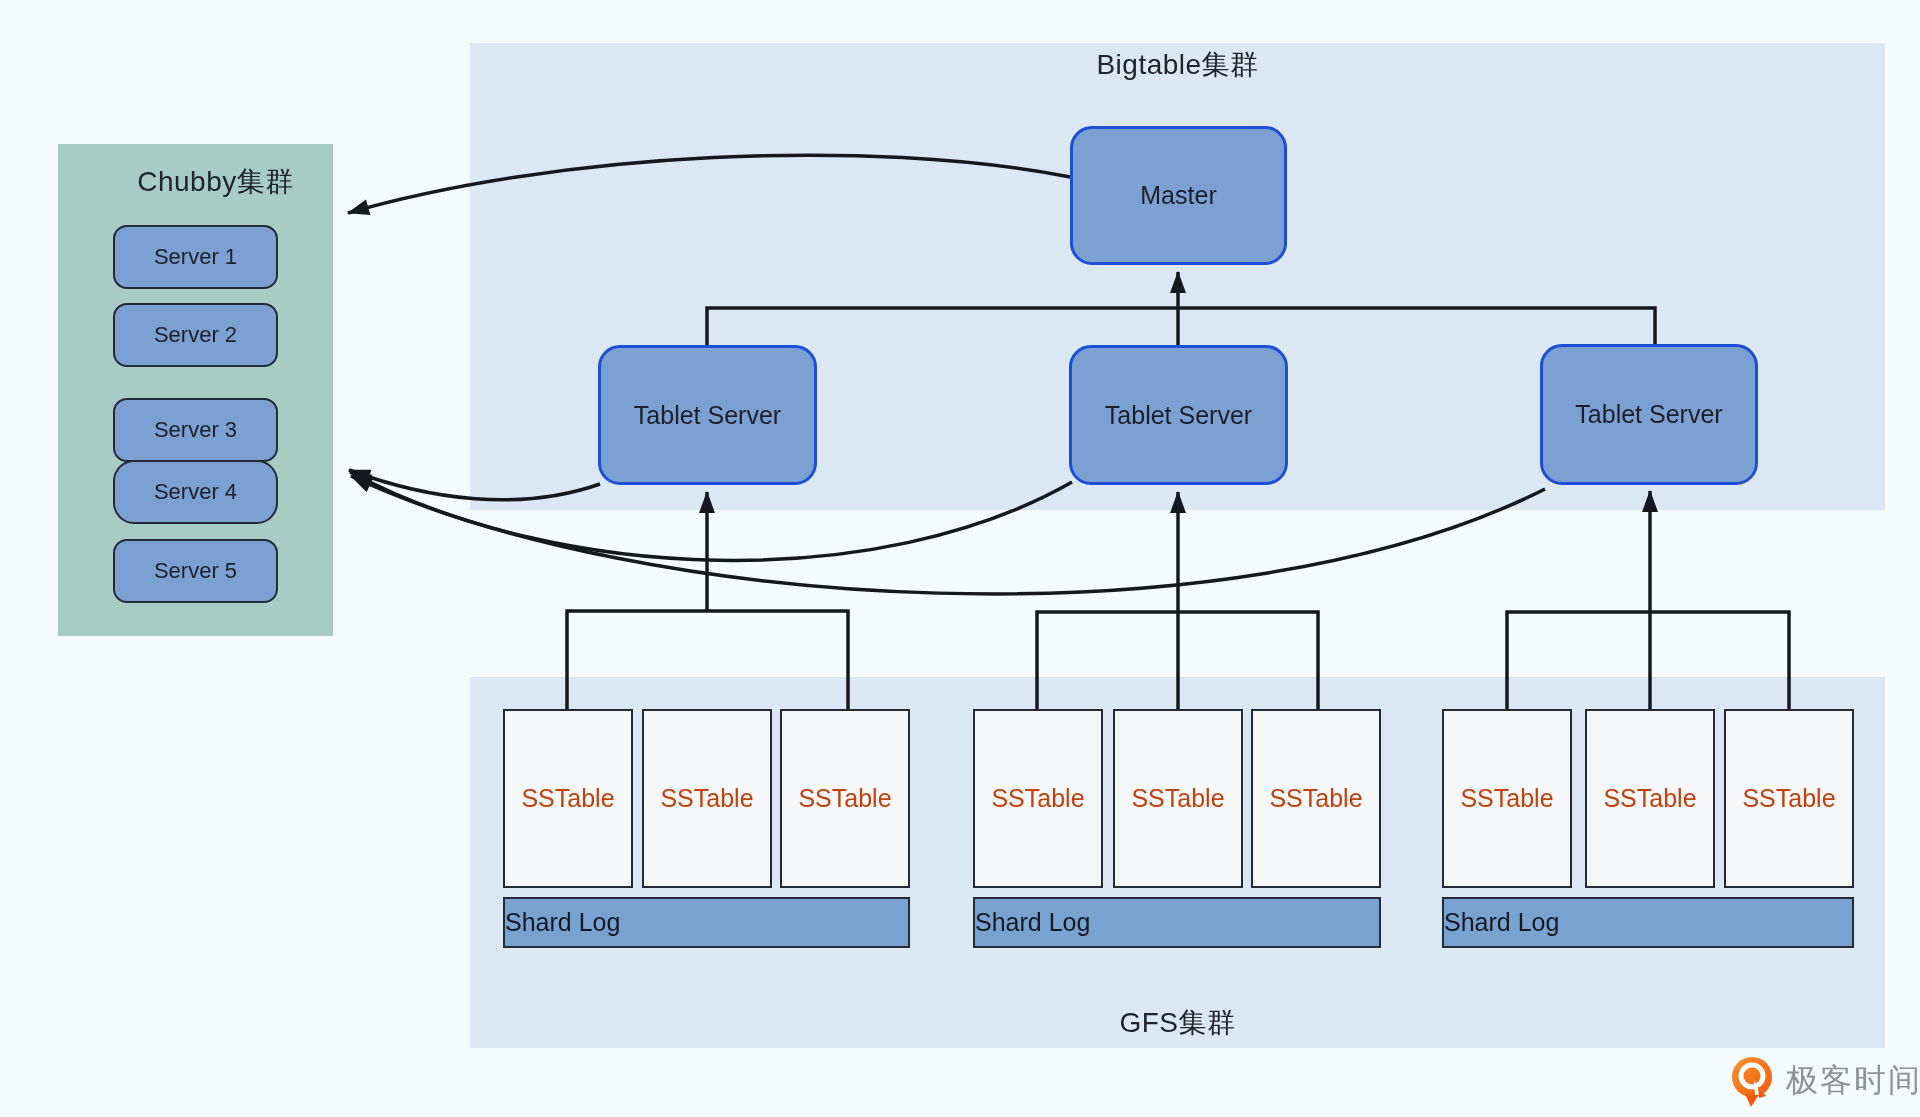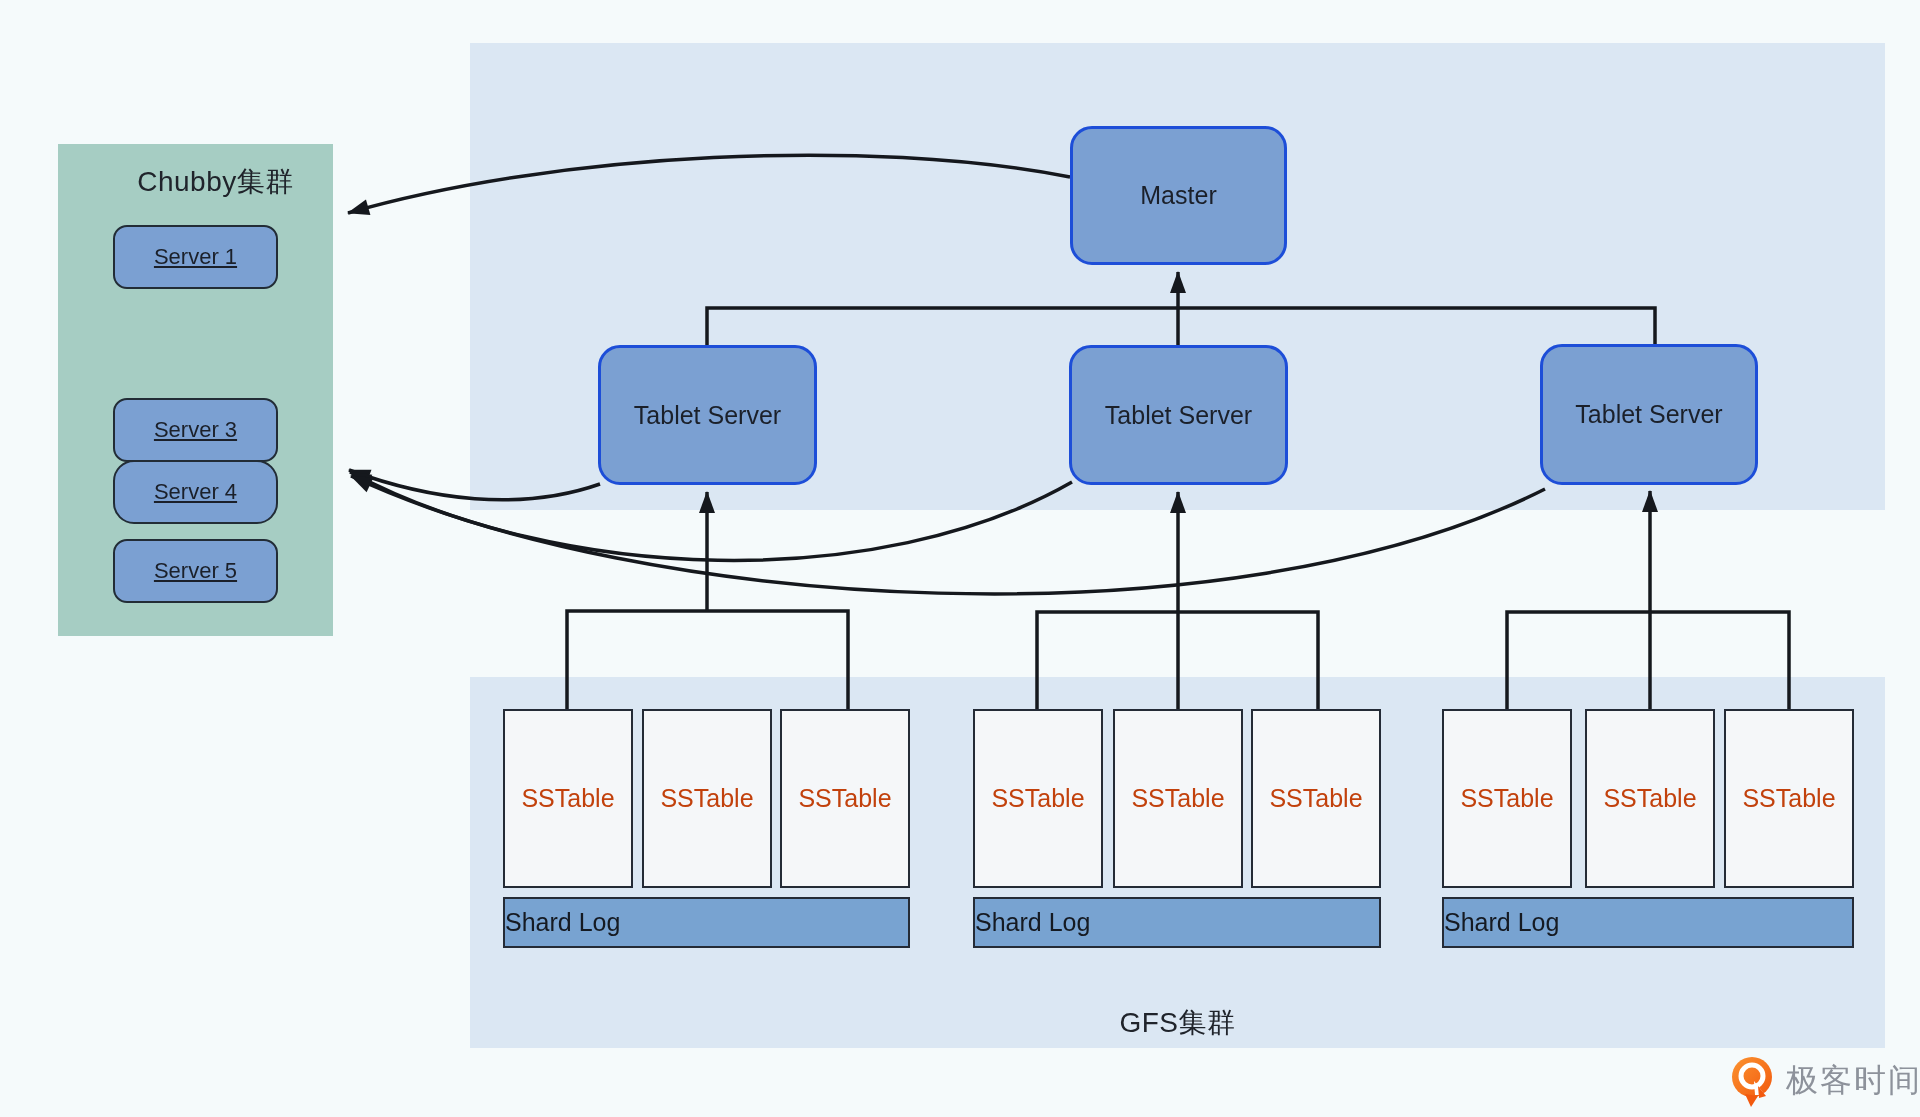--- a/index.html
+++ b/index.html
@@ -17,21 +17,21 @@
     color:#20242b;text-align:center;white-space:nowrap;
   }
   .node{
     position:absolute;display:flex;align-items:center;justify-content:center;
     background:#7ba0d2;border:3px solid #1d4ed8;border-radius:22px;
     font-size:25px;color:#1b202a;box-sizing:border-box;
   }
   .server{
     position:absolute;display:flex;align-items:center;justify-content:center;
     background:#7ba0d2;border:2.5px solid #222c36;border-radius:14px;
-    width:165px;height:64px;font-size:22px;color:#1b202a;box-sizing:border-box;text-decoration:underline;
+    width:165px;height:64px;font-size:22px;color:#1b202a;box-sizing:border-box;
   }
   .sstable{
     position:absolute;display:flex;align-items:center;justify-content:center;
     background:#f5f7f9;border:2.5px solid #242b36;width:130px;height:179px;
     font-size:25px;color:#c2410c;box-sizing:border-box;
   }
   .shardlog{
     position:absolute;display:flex;align-items:center;justify-content:flex-start;
     background:#78a3d1;border:2.5px solid #242b36;height:51px;
     font-size:25px;color:#151a22;box-sizing:border-box;
@@ -44,20 +44,21 @@
 </style>
 </head>
 <body>
 
 <div class="stage">
 
   <div class="panel blue" style="left:470px;top:43px;width:1415px;height:467px;"></div>
   <div class="panel blue" style="left:470px;top:677px;width:1415px;height:371px;"></div>
   <div class="panel teal" style="left:58px;top:144px;width:275px;height:492px;"></div>
 
+  <div class="panel-title" style="left:470px;top:46px;width:1415px;">Bigtable集群</div>
   <div class="panel-title" style="left:470px;top:1004px;width:1415px;">GFS集群</div>
   <div class="panel-title" style="left:58px;top:163px;width:275px;padding-left:20px;">Chubby集群</div>
 
   <svg class="wires" width="1920" height="1117" viewBox="0 0 1920 1117">
     <defs>
       <marker id="ah" markerUnits="userSpaceOnUse" markerWidth="26" markerHeight="20" refX="22" refY="9" orient="auto">
         <path d="M1,1 L23,9 L1,17 Z" fill="#15181d"></path>
       </marker>
     </defs>
     <g stroke="#15181d" stroke-width="3.5" fill="none">
@@ -76,20 +77,23 @@
 
       <path d="M1070,177 C870,138 560,152 348,213" marker-end="url(#ah)"></path>
       <path d="M600,484 C520,512 430,500 349,470" marker-end="url(#ah)"></path>
       <path d="M1072,482 C880,592 560,584 350,472" marker-end="url(#ah)"></path>
       <path d="M1545,489 C1230,648 640,612 351,476" marker-end="url(#ah)"></path>
     </g>
   </svg>
 
   <div class="server" style="left:113px;top:225px;">
     <span>Server 1</span>
+    </div>
+  <div class="server" style="left:113px;top:303px;">
+    <span>Server 2</span>
     </div>
   <div class="server" style="left:113px;top:398px;">
     <span>Server 3</span>
     </div>
   <div class="server" style="left:113px;top:460px;border-radius:21px;">
     <span>Server 4</span>
     </div>
   <div class="server" style="left:113px;top:539px;">
     <span>Server 5</span>
     </div>

